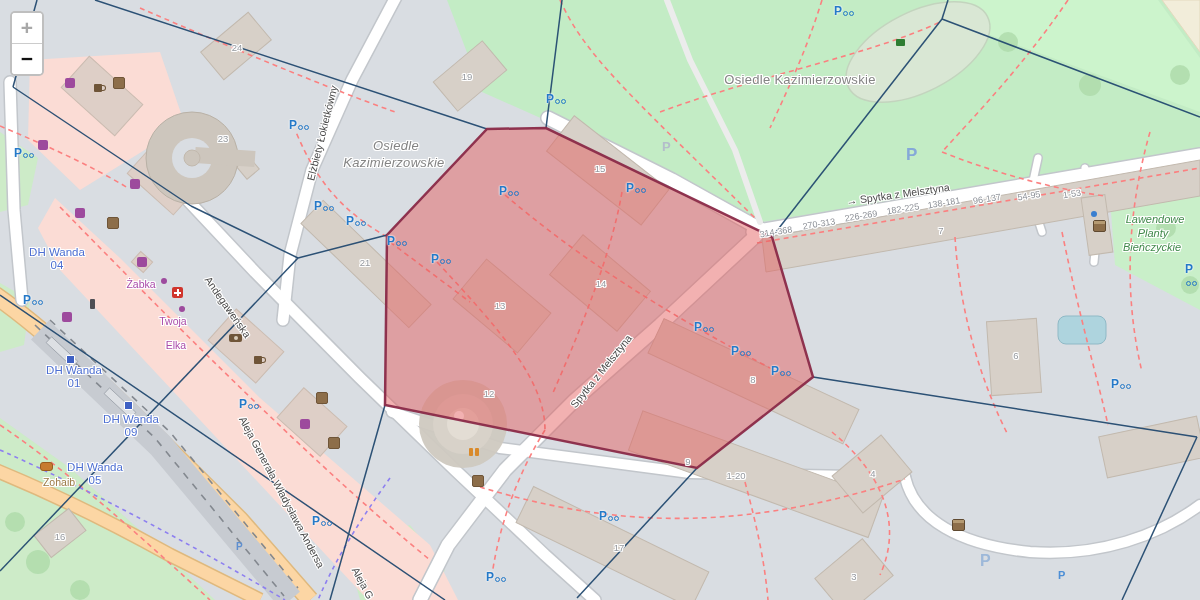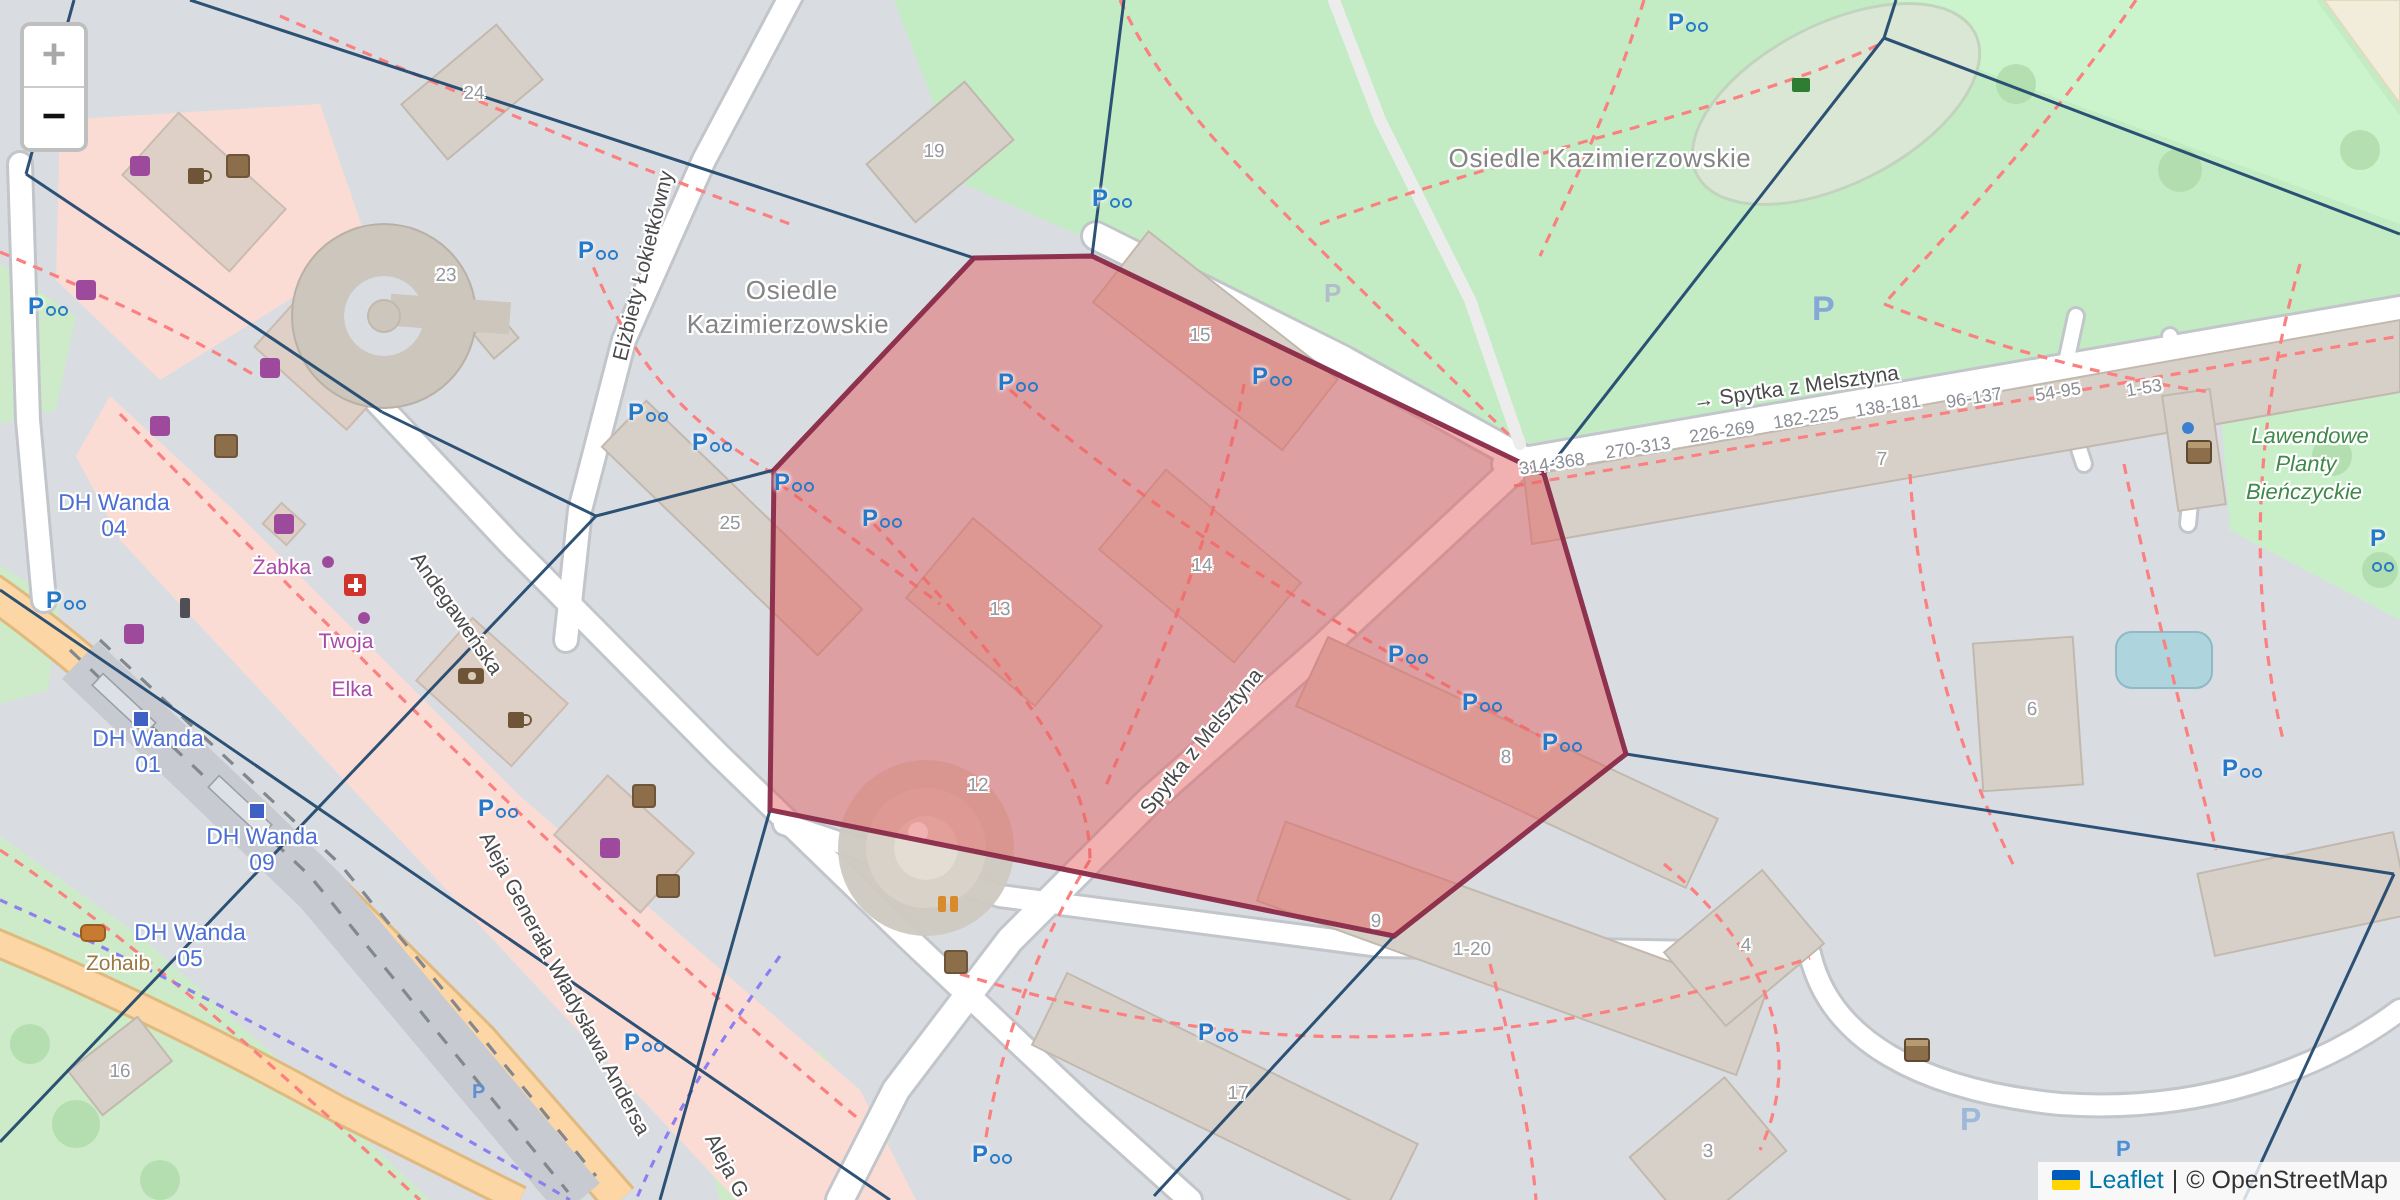--- a/index.html
+++ b/index.html
@@ -3,21 +3,21 @@
 <meta charset="utf-8">
 <style>
   html,body{margin:0;padding:0;background:#fff;}
   #map{position:relative;width:1200px;height:600px;background:#d9dde2;overflow:hidden;
        font-family:"Liberation Sans",sans-serif;}
   #map svg{position:absolute;left:0;top:0;}
   .lbl{position:absolute;white-space:nowrap;color:#4e4e4e;font-size:11px;line-height:1.15;
        text-shadow:1px 0 0 #fff,-1px 0 0 #fff,0 1px 0 #fff,0 -1px 0 #fff,
                    1px 1px 0 #fff,-1px -1px 0 #fff,1px -1px 0 #fff,-1px 1px 0 #fff;}
   .place{font-size:13px;color:#848484;letter-spacing:.3px;}
-  .it{}
+  .it{font-style:italic;}
   .park-lbl{font-style:italic;color:#41894b;font-size:11px;}
   .stop{color:#4d6fd2;font-size:11.5px;text-align:center;}
   .shop{color:#a94ba9;font-size:10.5px;}
   .amenity{color:#9c7a45;font-size:10.5px;}
   .num{font-size:9.5px;color:#95999f;}
   .range{font-size:9px;color:#8b8f96;}
   .street{font-size:10.5px;color:#4a4a4a;}
   .pb{position:absolute;color:#2579c8;font-weight:bold;font-size:12px;line-height:1;
       text-shadow:0 0 2px #fff,0 0 2px #fff;}
   .bike{display:inline-block;vertical-align:-1px;margin-left:1px;}
@@ -321,21 +321,21 @@
   <div class="lbl range" style="left:861px;top:216px;transform:translate(-50%,-50%) rotate(-9deg)">226-269</div>
   <div class="lbl range" style="left:903px;top:209px;transform:translate(-50%,-50%) rotate(-9deg)">182-225</div>
   <div class="lbl range" style="left:944px;top:203px;transform:translate(-50%,-50%) rotate(-9deg)">138-181</div>
   <div class="lbl range" style="left:987px;top:199px;transform:translate(-50%,-50%) rotate(-9deg)">96-137</div>
   <div class="lbl range" style="left:1029px;top:196px;transform:translate(-50%,-50%) rotate(-9deg)">54-95</div>
   <div class="lbl range" style="left:1072px;top:194px;transform:translate(-50%,-50%) rotate(-9deg)">1-53</div>
 
   <div class="lbl num" style="left:237px;top:48px;transform:translate(-50%,-50%)">24</div>
   <div class="lbl num" style="left:467px;top:77px;transform:translate(-50%,-50%)">19</div>
   <div class="lbl num" style="left:223px;top:139px;transform:translate(-50%,-50%)">23</div>
-  <div class="lbl num" style="left:365px;top:263px;transform:translate(-50%,-50%)">25</div>
+  <div class="lbl num" style="left:365px;top:263px;transform:translate(-50%,-50%)">21</div>
   <div class="lbl num" style="left:600px;top:169px;transform:translate(-50%,-50%)">15</div>
   <div class="lbl num" style="left:601px;top:284px;transform:translate(-50%,-50%)">14</div>
   <div class="lbl num" style="left:500px;top:306px;transform:translate(-50%,-50%)">13</div>
   <div class="lbl num" style="left:489px;top:394px;transform:translate(-50%,-50%)">12</div>
   <div class="lbl num" style="left:753px;top:380px;transform:translate(-50%,-50%)">8</div>
   <div class="lbl num" style="left:941px;top:231px;transform:translate(-50%,-50%)">7</div>
   <div class="lbl num" style="left:688px;top:462px;transform:translate(-50%,-50%)">9</div>
   <div class="lbl num" style="left:736px;top:476px;transform:translate(-50%,-50%)">1-20</div>
   <div class="lbl num" style="left:619px;top:548px;transform:translate(-50%,-50%)">17</div>
   <div class="lbl num" style="left:873px;top:474px;transform:translate(-50%,-50%)">4</div>
@@ -396,20 +396,14 @@
   <div class="ic box3d" style="left:952px;top:519px"></div>
   <div class="ic box3d" style="left:1093px;top:220px"></div>
   <div class="ic bluedot" style="left:1091px;top:211px"></div>
   <div class="ic playground" style="left:896px;top:39px"></div>
 
   <div class="zoomctl">
     <div class="zb zin">+</div>
     <div class="zb zout">−</div>
   </div>
 
-  <div class="attrib">
-    <span class="uaflag"></span>
-    <a href="#">Leaflet</a>
-    <span>|</span>
-    <span>© OpenStreetMap</span>
-  </div>
 
 </div>
 
 </body></html>

